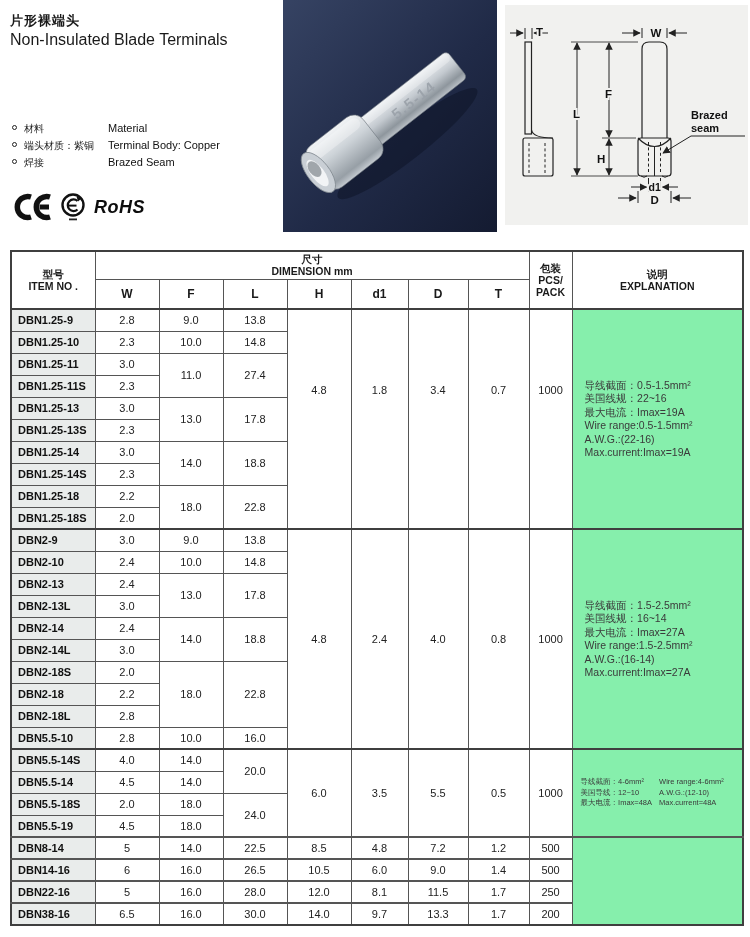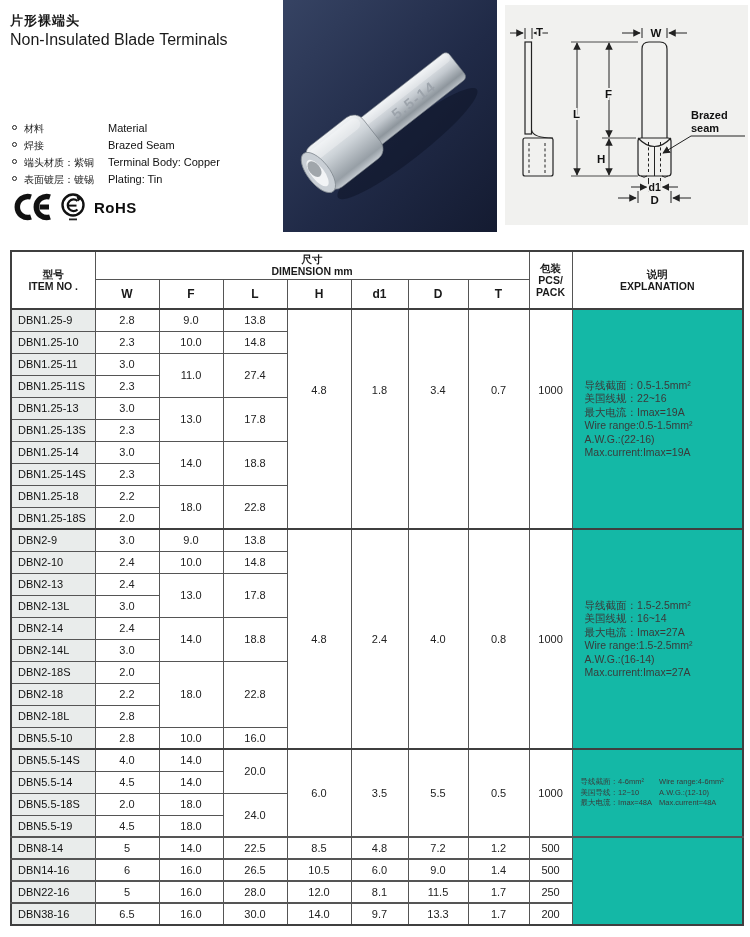--- a/index.html
+++ b/index.html
@@ -11,43 +11,43 @@
   .title-zh { font-size:13px; font-weight:700; letter-spacing:1px; }
   .title-en { font-size:16px; font-weight:500; margin-top:1px; }
 
   .materials { position:absolute; left:10px; top:122px; width:265px; }
   .mat-row { display:flex; align-items:flex-start; margin-bottom:5px; height:12px; }
   .bullet { width:5px; height:5px; border:1.5px solid #222; border-radius:50%; margin:3px 7px 0 2px; flex:0 0 auto; }
   .mat-zh { font-size:10px; color:#222; width:84px; flex:0 0 auto; }
   .mat-en { font-size:11px; font-weight:400; color:#111; }
 
   .logos { position:absolute; left:10px; top:192px; display:flex; align-items:center; gap:8px; }
-  .rohs { font-size:15px; font-weight:800; color:#0d0d0d; letter-spacing:0.5px; }
+  .rohs { font-size:18px; font-weight:800; color:#0d0d0d; letter-spacing:0.5px;font-style:italic; }
 
   
   .photo-panel { position:absolute; left:283px; top:0; width:214px; height:232px; }
   .diagram-panel { position:absolute; left:505px; top:5px; width:243px; height:220px; background:#f1f1ef; }
 
   
   table.ds { position:absolute; left:10px; top:250px; width:732px; border-collapse:collapse; table-layout:fixed;
              border:2px solid #3f3f3f; }
   thead { border:2px solid #3f3f3f; }
   tbody { border:2px solid #3f3f3f; }
   .ds th, .ds td { border:1px solid #555; overflow:hidden; }
   .ds thead tr.h1 { height:28px; }
   .ds thead tr.h2 { height:30px; }
   .ds tbody tr { height:22px; }
   th { background:#fff; font-weight:700; text-align:center; vertical-align:middle; }
   .hz { font-size:10.5px; line-height:12px; }
   .he { font-size:10.5px; line-height:12px; }
   .h2 th { font-size:12px; }
-  td.ti { background:#e9eceb; font-size:11px; font-weight:400; text-align:left; padding-left:6px; color:#111; }
+  td.ti { background:#e9eceb; font-size:11px; font-weight:700; text-align:left; padding-left:6px; color:#111; }
   td.n  { font-size:11px; text-align:center; color:#222; background:#fff; }
   td.lift { vertical-align:top; padding-top:74px; }
-  td.ex { background:#14b8a6; vertical-align:middle; padding-left:12px; }
+  td.ex { background:#86efac; vertical-align:middle; padding-left:12px; }
   .exline { font-size:10.5px; line-height:13.5px; color:#3a3a3a; white-space:nowrap; }
   .ex-cols { display:flex; gap:7px; align-items:center; }
   .exsline { font-size:7.5px; line-height:10.5px; color:#3a3a3a; white-space:nowrap; }
   tbody.b4 td { border-top-width:2px; }
 </style>
 </head>
 <body>
 
 <div id="page">
 
@@ -57,32 +57,27 @@
   </div>
 
   <div class="materials">
     <div class="mat-row">
       <span class="bullet"></span>
       <span class="mat-zh">材料</span>
       <span class="mat-en">Material</span>
     </div>
     <div class="mat-row">
       <span class="bullet"></span>
-      <span class="mat-zh">焊接</span>
-      <span class="mat-en">Brazed Seam</span>
-    </div>
-    <div class="mat-row">
-      <span class="bullet"></span>
       <span class="mat-zh">端头材质：紫铜</span>
       <span class="mat-en">Terminal Body: Copper</span>
     </div>
     <div class="mat-row">
       <span class="bullet"></span>
-      <span class="mat-zh">表面镀层：镀锡</span>
-      <span class="mat-en">Plating: Tin</span>
+      <span class="mat-zh">焊接</span>
+      <span class="mat-en">Brazed Seam</span>
     </div>
   </div>
 
   <div class="logos">
     <svg width="42" height="30" viewBox="0 0 42 30">
       <path d="M 21,5 A 10.5,10.5 0 1 0 21,25" fill="none" stroke="#111" stroke-width="5.5"></path>
       <path d="M 40,5 A 10.5,10.5 0 1 0 40,25" fill="none" stroke="#111" stroke-width="5.5"></path>
       <path d="M 29.5,15 H 39" fill="none" stroke="#111" stroke-width="5"></path>
     </svg>
     <svg width="26" height="30" viewBox="0 0 26 30">

